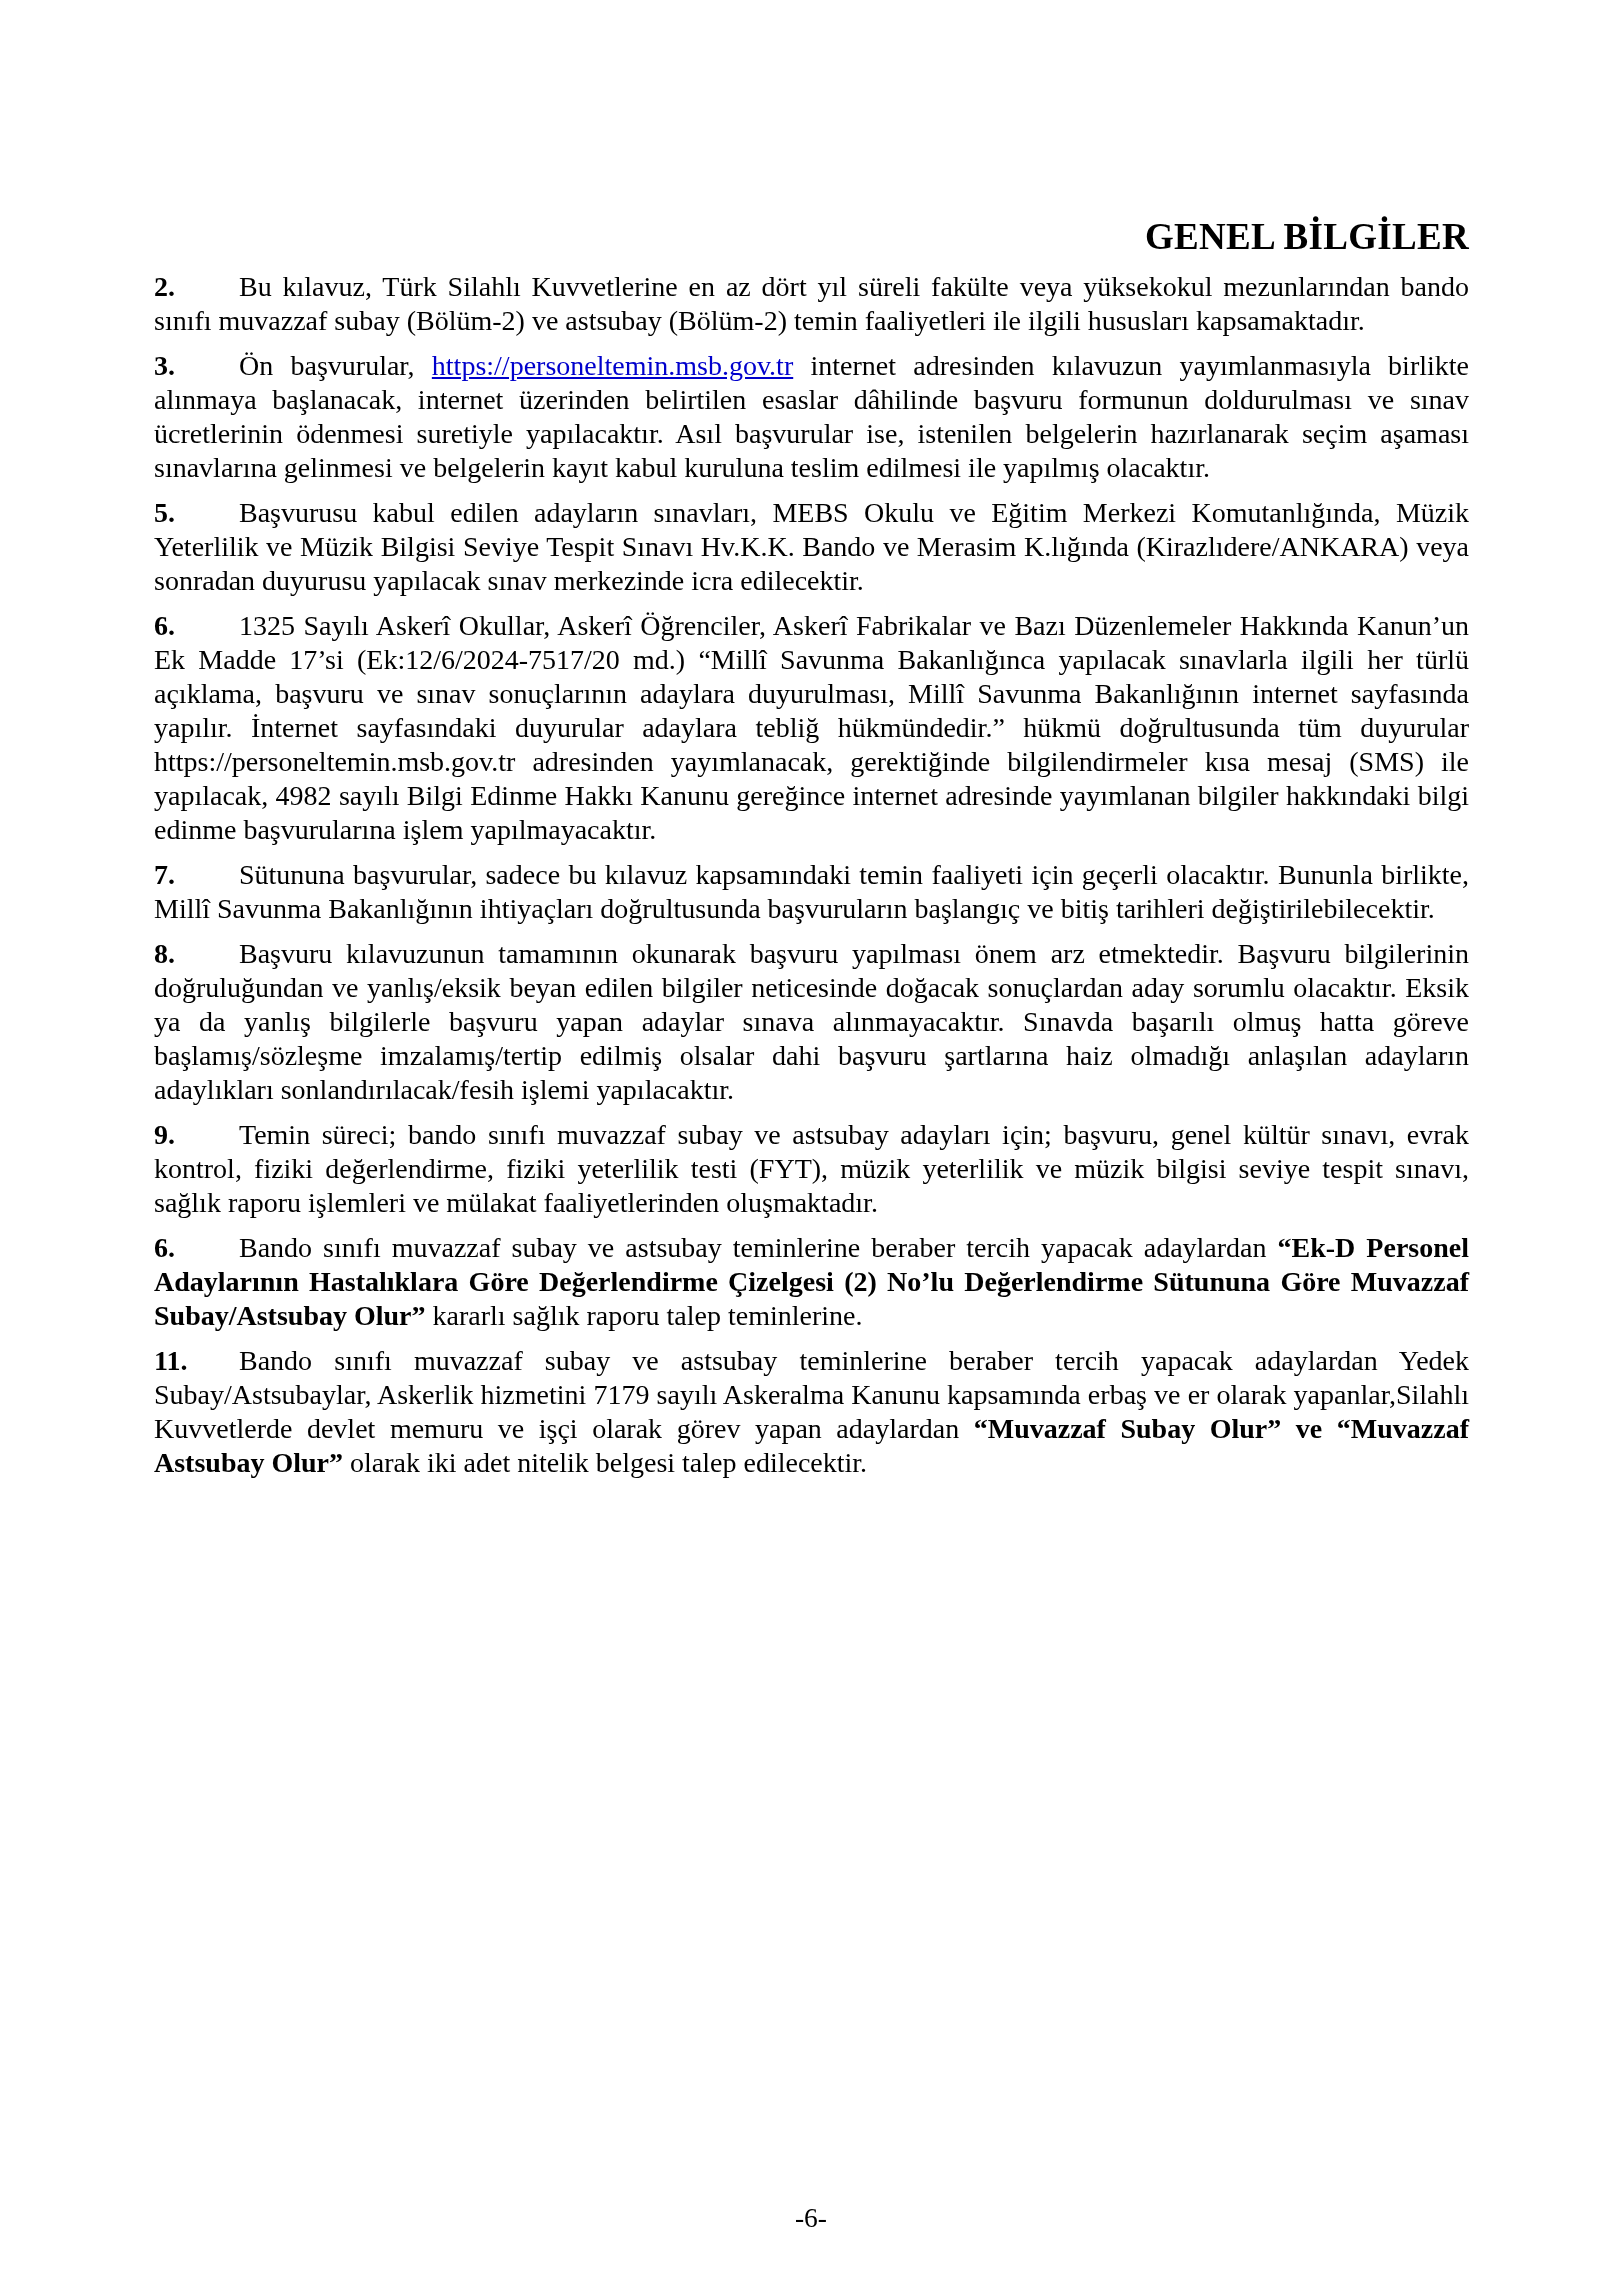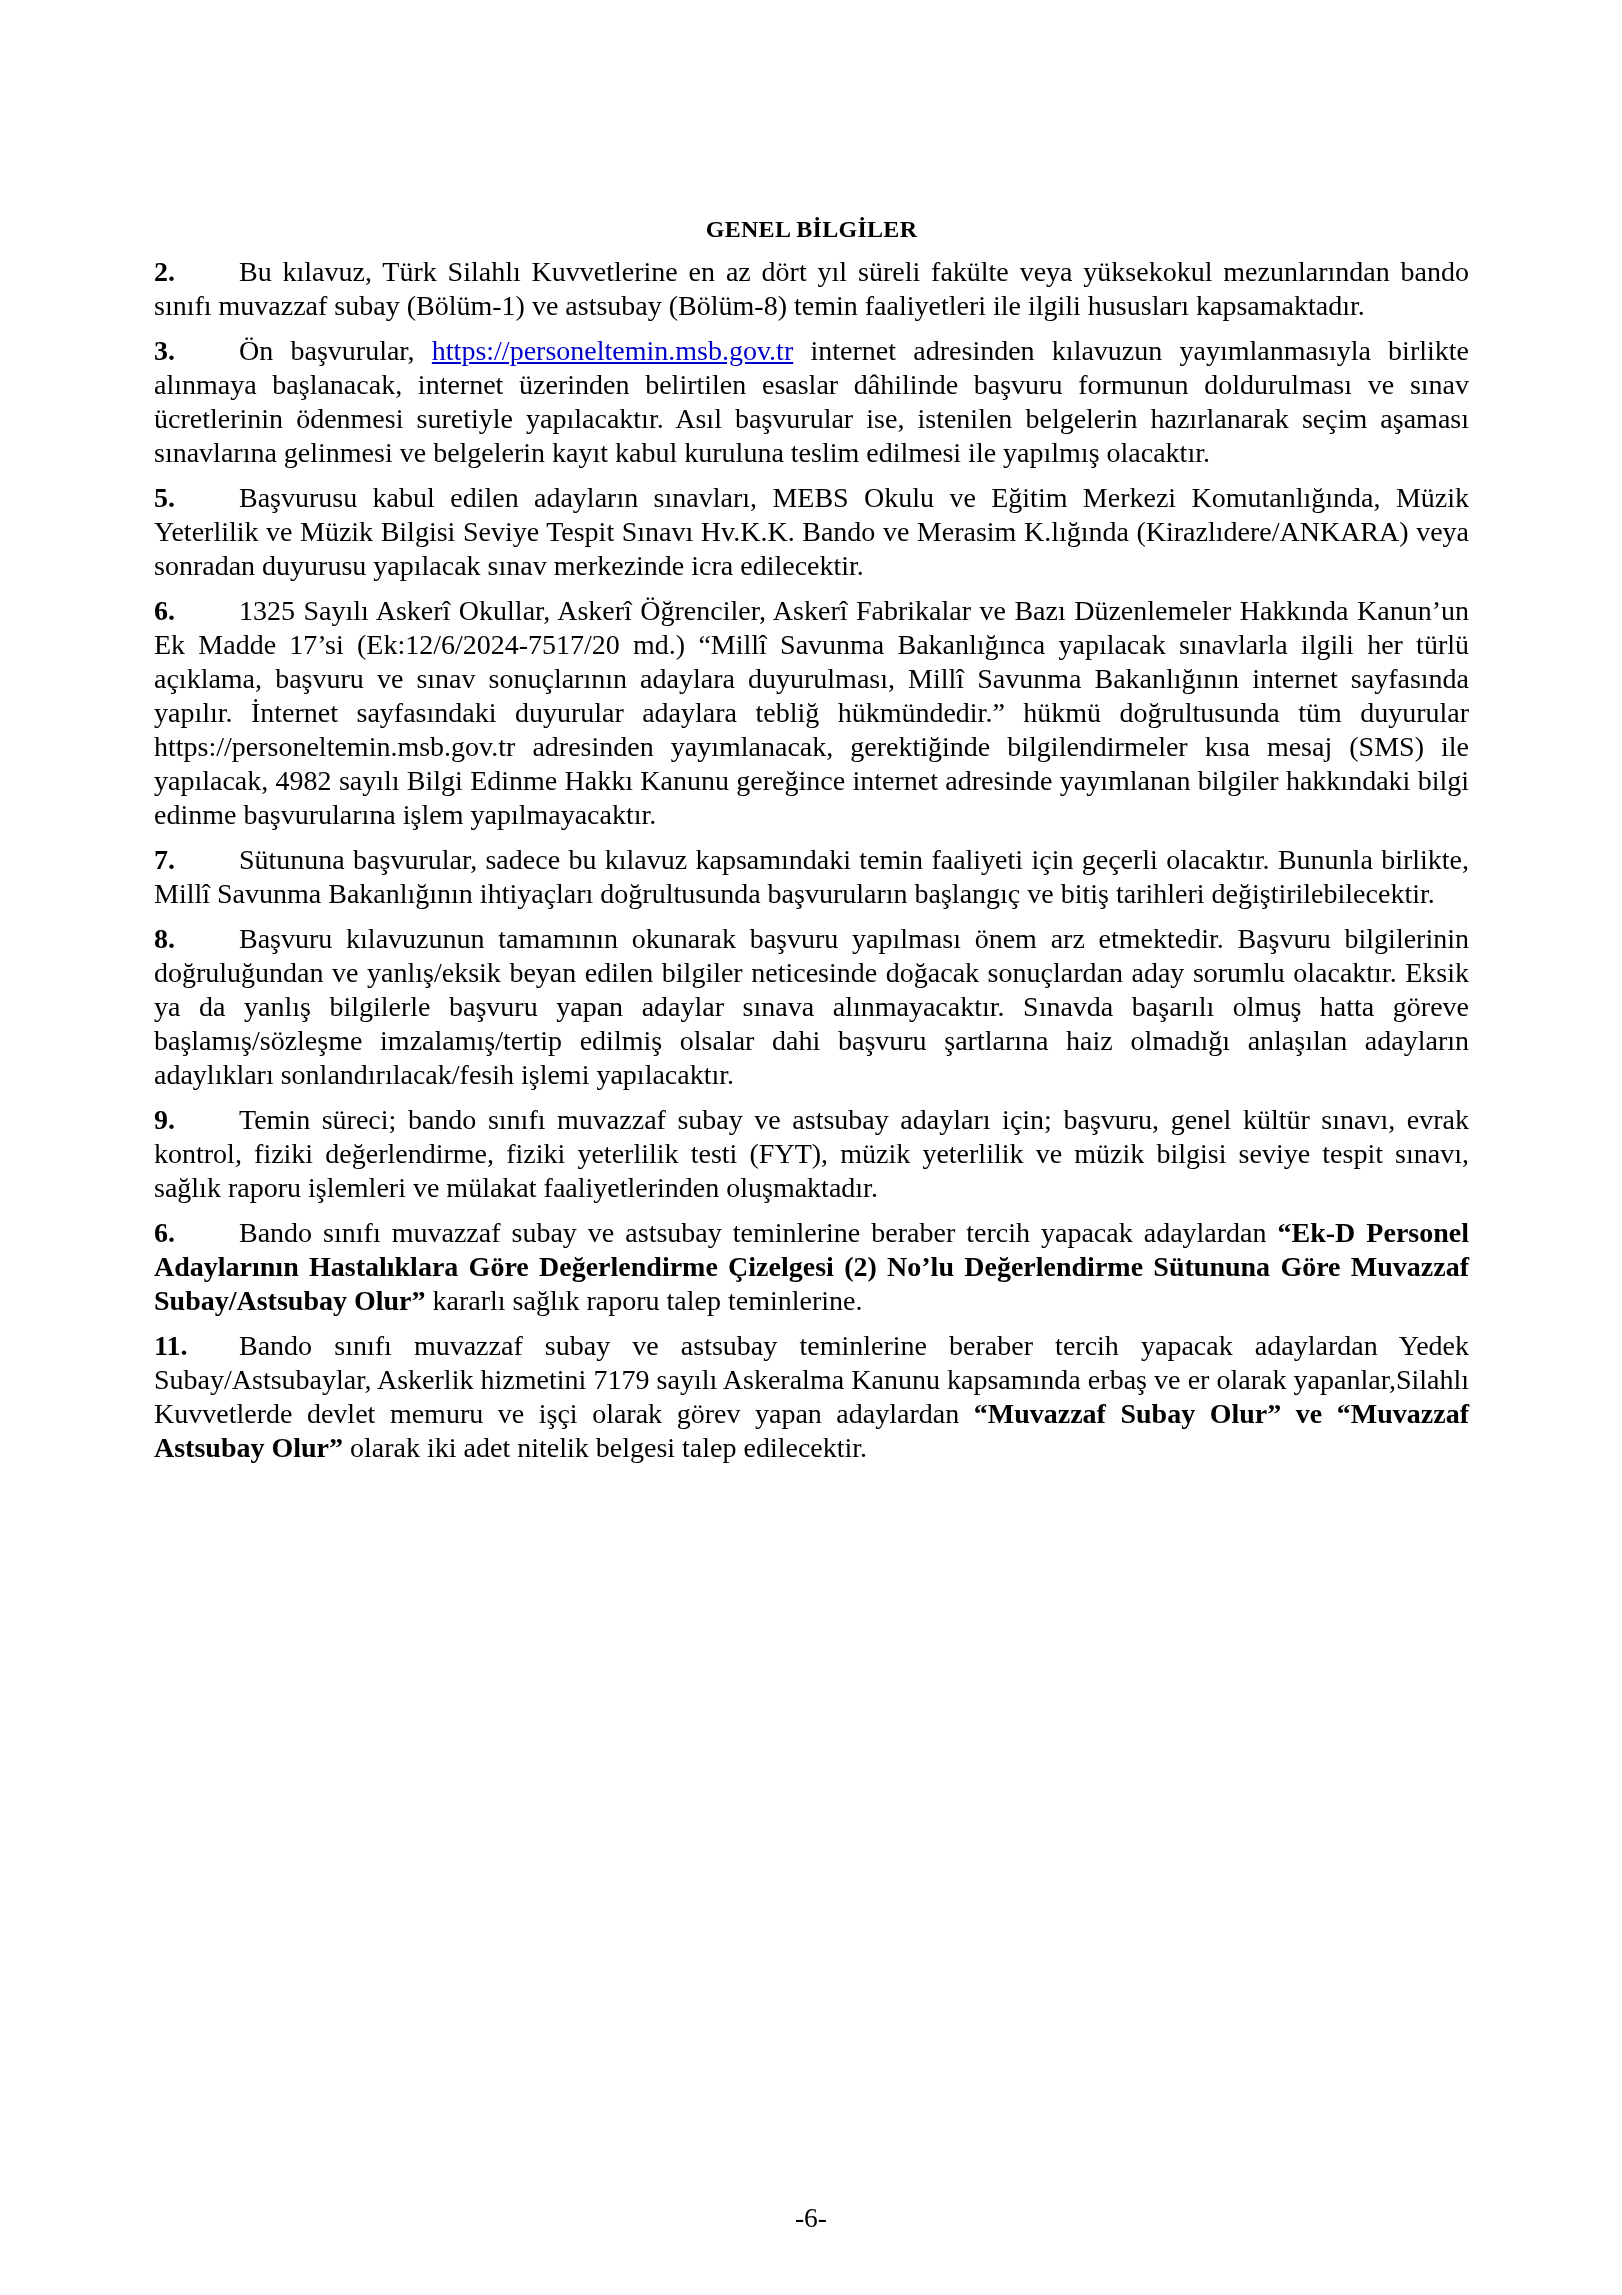--- a/index.html
+++ b/index.html
@@ -28,23 +28,23 @@
   }
 
   .content {
     position: absolute;
     left: 154px;
     top: 216px;
     width: 1315px;
   }
 
   .doc-title {
-    text-align: center;
+    text-align: right;
     font-weight: bold;
-    font-size: 24px;
+    font-size: 37px;
     line-height: 1.14;
     letter-spacing: 0.3px;
     margin: 0 0 11.8px 0;
   }
 
   .para {
     display: block;
     text-align: justify;
     text-justify: inter-word;
     font-size: 28px;
@@ -89,21 +89,21 @@
 </head>
 <body>
 
 <div class="page">
 
   <div class="content">
 
     <h1 class="doc-title">GENEL BİLGİLER</h1>
 
     <div id="paragraphs-container">
-        <p class="para"><span class="num">2.</span><span>Bu kılavuz, Türk Silahlı Kuvvetlerine en az dört yıl süreli fakülte veya yüksekokul mezunlarından bando sınıfı muvazzaf subay (Bölüm-1) ve astsubay (Bölüm-8) temin faaliyetleri ile ilgili hususları kapsamaktadır.</span></p>
+        <p class="para"><span class="num">2.</span><span>Bu kılavuz, Türk Silahlı Kuvvetlerine en az dört yıl süreli fakülte veya yüksekokul mezunlarından bando sınıfı muvazzaf subay (Bölüm-2) ve astsubay (Bölüm-2) temin faaliyetleri ile ilgili hususları kapsamaktadır.</span></p>
         <p class="para"><span class="num">3.</span><span>Ön başvurular, </span><span class="link">https://personeltemin.msb.gov.tr</span><span> internet adresinden kılavuzun yayımlanmasıyla birlikte alınmaya başlanacak, internet üzerinden belirtilen esaslar dâhilinde başvuru formunun doldurulması ve sınav ücretlerinin ödenmesi suretiyle yapılacaktır. Asıl başvurular ise, istenilen belgelerin hazırlanarak seçim aşaması sınavlarına gelinmesi ve belgelerin kayıt kabul kuruluna teslim edilmesi ile yapılmış olacaktır.</span></p>
         <p class="para"><span class="num">5.</span><span>Başvurusu kabul edilen adayların sınavları, MEBS Okulu ve Eğitim Merkezi Komutanlığında, Müzik Yeterlilik ve Müzik Bilgisi Seviye Tespit Sınavı Hv.K.K. Bando ve Merasim K.lığında (Kirazlıdere/ANKARA) veya sonradan duyurusu yapılacak sınav merkezinde icra edilecektir.</span></p>
         <p class="para"><span class="num">6.</span><span>1325 Sayılı Askerî Okullar, Askerî Öğrenciler, Askerî Fabrikalar ve Bazı Düzenlemeler Hakkında Kanun’un Ek Madde 17’si (Ek:12/6/2024-7517/20 md.) “Millî Savunma Bakanlığınca yapılacak sınavlarla ilgili her türlü açıklama, başvuru ve sınav sonuçlarının adaylara duyurulması, Millî Savunma Bakanlığının internet sayfasında yapılır. İnternet sayfasındaki duyurular adaylara tebliğ hükmündedir.” hükmü doğrultusunda tüm duyurular https://personeltemin.msb.gov.tr adresinden yayımlanacak, gerektiğinde bilgilendirmeler kısa mesaj (SMS) ile yapılacak, 4982 sayılı Bilgi Edinme Hakkı Kanunu gereğince internet adresinde yayımlanan bilgiler hakkındaki bilgi edinme başvurularına işlem yapılmayacaktır.</span></p>
         <p class="para"><span class="num">7.</span><span>Sütununa başvurular, sadece bu kılavuz kapsamındaki temin faaliyeti için geçerli olacaktır. Bununla birlikte, Millî Savunma Bakanlığının ihtiyaçları doğrultusunda başvuruların başlangıç ve bitiş tarihleri değiştirilebilecektir.</span></p>
         <p class="para"><span class="num">8.</span><span>Başvuru kılavuzunun tamamının okunarak başvuru yapılması önem arz etmektedir. Başvuru bilgilerinin doğruluğundan ve yanlış/eksik beyan edilen bilgiler neticesinde doğacak sonuçlardan aday sorumlu olacaktır. Eksik ya da yanlış bilgilerle başvuru yapan adaylar sınava alınmayacaktır. Sınavda başarılı olmuş hatta göreve başlamış/sözleşme imzalamış/tertip edilmiş olsalar dahi başvuru şartlarına haiz olmadığı anlaşılan adayların adaylıkları sonlandırılacak/fesih işlemi yapılacaktır.</span></p>
         <p class="para"><span class="num">9.</span><span>Temin süreci; bando sınıfı muvazzaf subay ve astsubay adayları için; başvuru, genel kültür sınavı, evrak kontrol, fiziki değerlendirme, fiziki yeterlilik testi (FYT), müzik yeterlilik ve müzik bilgisi seviye tespit sınavı, sağlık raporu işlemleri ve mülakat faaliyetlerinden oluşmaktadır.</span></p>
         <p class="para"><span class="num">6.</span><span>Bando sınıfı muvazzaf subay ve astsubay teminlerine beraber tercih yapacak adaylardan </span><span class="b">“Ek-D Personel Adaylarının Hastalıklara Göre Değerlendirme Çizelgesi (2) No’lu Değerlendirme Sütununa Göre Muvazzaf Subay/Astsubay Olur”</span><span> kararlı sağlık raporu talep teminlerine.</span></p>
         <p class="para"><span class="num">11.</span><span>Bando sınıfı muvazzaf subay ve astsubay teminlerine beraber tercih yapacak adaylardan Yedek Subay/Astsubaylar, Askerlik hizmetini 7179 sayılı Askeralma Kanunu kapsamında erbaş ve er olarak yapanlar,Silahlı Kuvvetlerde devlet memuru ve işçi olarak görev yapan adaylardan </span><span class="b">“Muvazzaf Subay Olur” ve “Muvazzaf Astsubay Olur”</span><span> olarak iki adet nitelik belgesi talep edilecektir.</span></p>
       </div>
 

